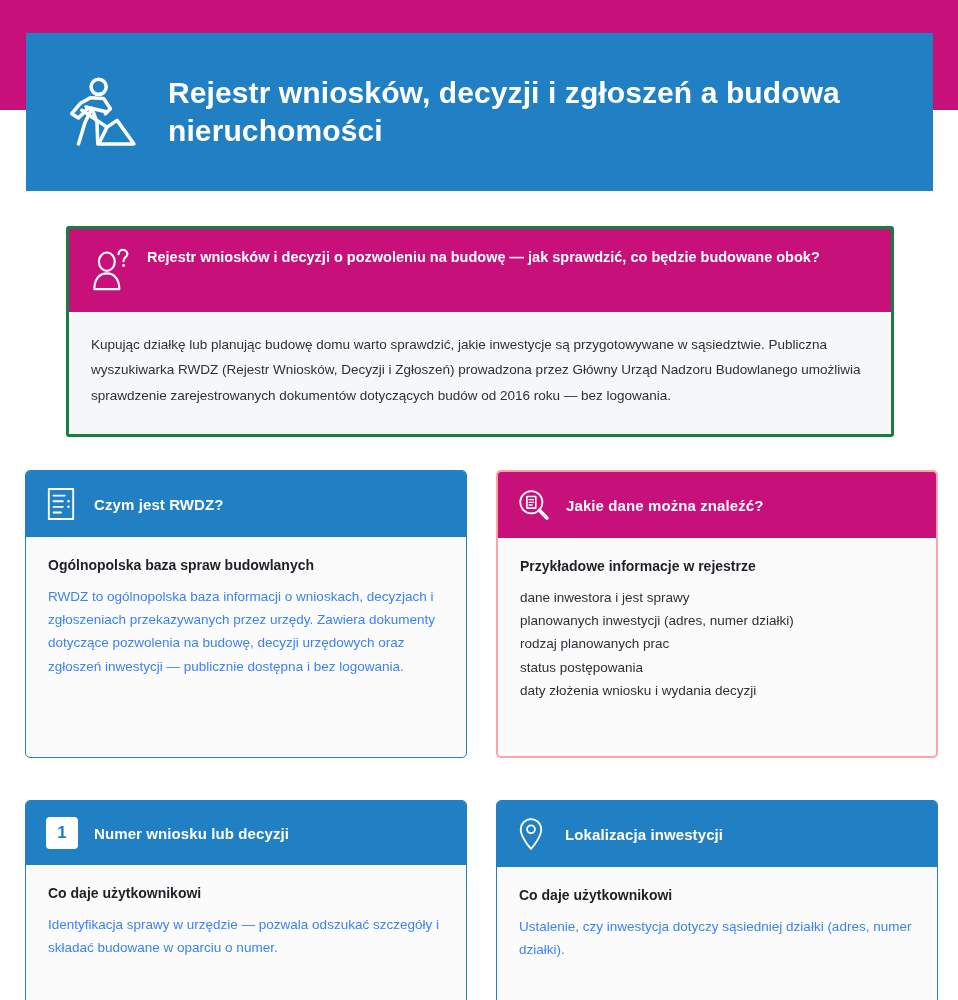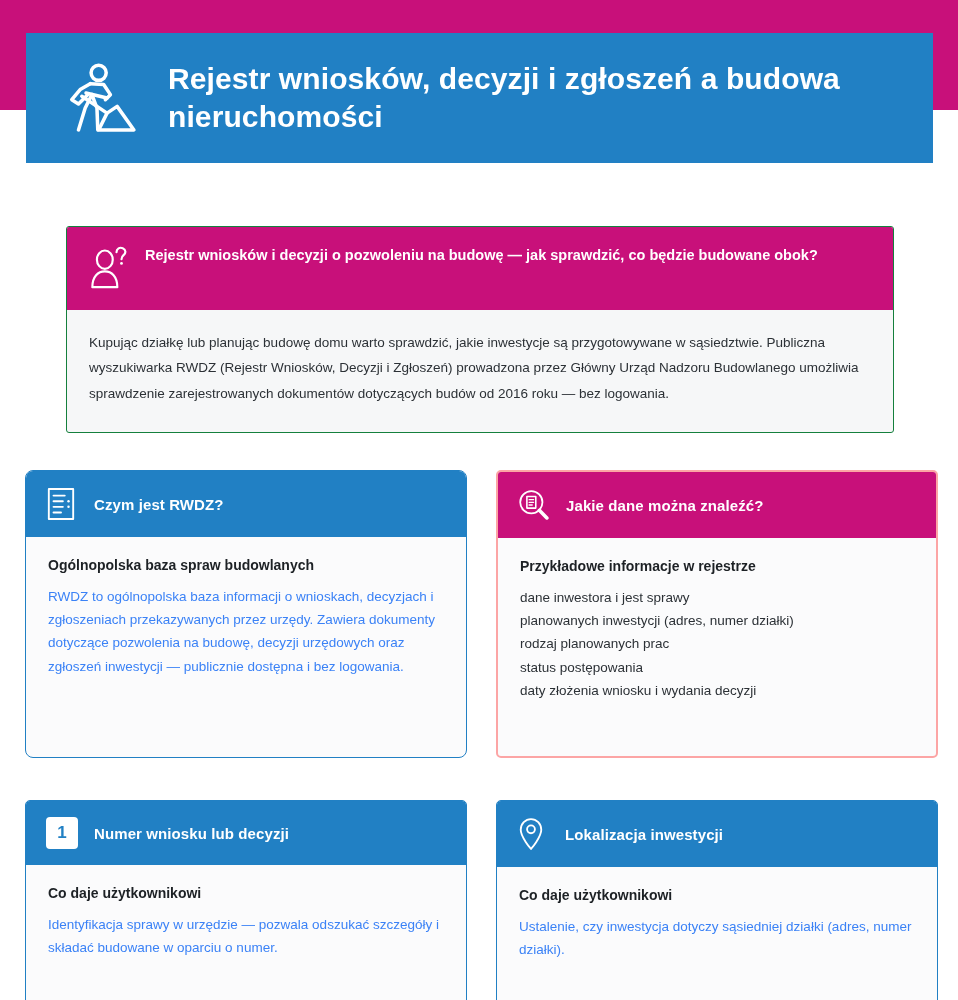--- a/index.html
+++ b/index.html
@@ -13,38 +13,38 @@
   .page { position: relative; width: 958px; height: 1000px; background:#ffffff; }
 
   
   .top-band {
     position: absolute; left: 0; top: 0; width: 958px; height: 110px;
     background: #c8107a;
   }
 
   
   .hero {
-    position: absolute; left: 26px; top: 33px; width: 907px; height: 130px;
+    position: absolute; left: 26px; top: 33px; width: 907px; height: 158px;
     background: #2180c4;
     display: flex; align-items: center; gap: 24px;
     padding: 0 34px;
   }
   .hero-icon { flex: 0 0 auto; width: 84px; height: 84px; color: #ffffff; }
   .hero-title {
     color: #ffffff;
     font-size: 30px;
     font-weight: bold;
     line-height: 1.28;
     letter-spacing: 0.1px;
   }
 
   
   .callout {
     position: absolute; left: 66px; top: 226px; width: 828px;
-    border: 1px solid #15803d;
+    border: 3px solid #15803d;
     border-radius: 3px;
     background: #f6f7f8;
     overflow: hidden;
   }
   .callout-head {
     background: #c8107a;
     color: #ffffff;
     display: flex; align-items: flex-start; gap: 16px;
     padding: 18px 22px 20px 22px;
   }
@@ -91,21 +91,21 @@
   .card-list { list-style: none; }
   .card-list li { font-size: 13.5px; color: #2c3136; line-height: 1.72; }
 
   .num-badge {
     width: 32px; height: 32px; border-radius: 4px;
     background: #ffffff; color: #2180c4;
     font-size: 17px; font-weight: bold;
     display: flex; align-items: center; justify-content: center;
   }
 
-  #c1 { left: 25px;  top: 470px; height: 288px; border-radius: 8px; }
+  #c1 { left: 25px;  top: 470px; height: 288px; }
   #c2 { left: 496px; top: 470px; height: 288px; }
   #c3 { left: 25px;  top: 800px; height: 212px; }
   #c4 { left: 496px; top: 800px; height: 212px; }
 </style>
 </head>
 <body>
 
 <div class="page">
 
   <div class="top-band"></div>

